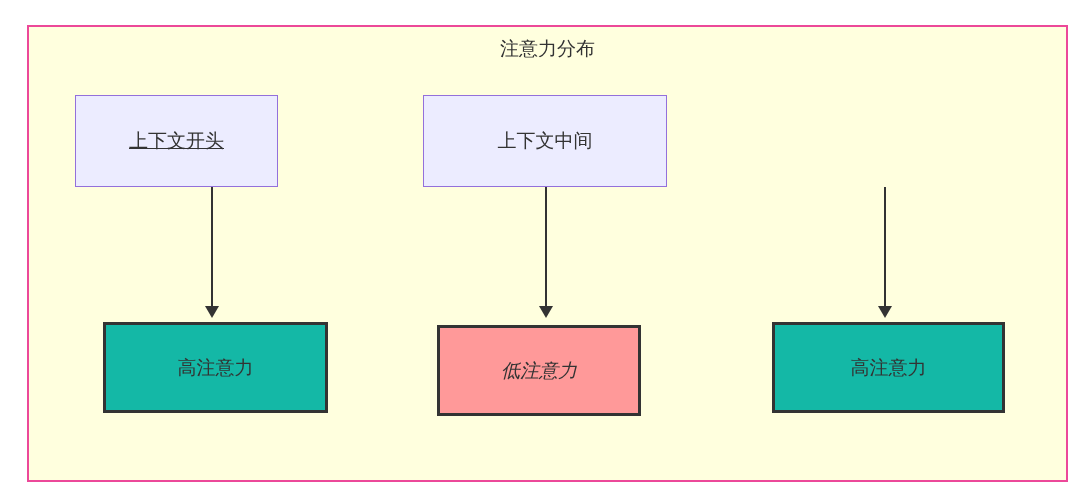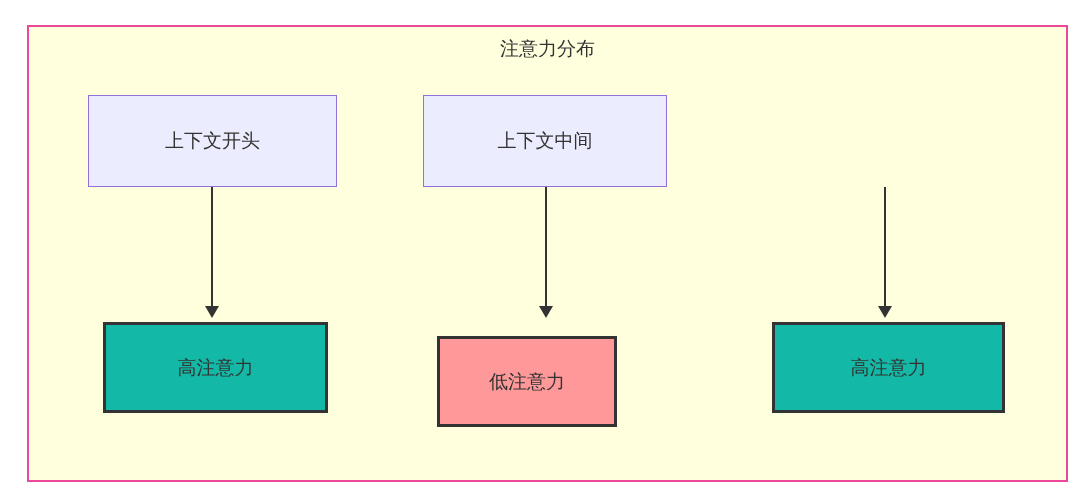--- a/index.html
+++ b/index.html
@@ -68,38 +68,38 @@
   }
 </style>
 </head>
 <body>
 
 <div class="canvas">
   <div class="subgraph">
 
     <div class="subgraph-title">注意力分布</div>
 
-    <div class="node source" style="left:59px; top:68px; width:249px; height:92px;">上下文开头</div>
+    <div class="node source" style="left:46px; top:68px; width:203px; height:92px;text-decoration:underline;">上下文开头</div>
 
     <div class="node source" style="left:394px; top:68px; width:244px; height:92px;text-align:right;">上下文中间</div>
 
 
     <div>
       <div class="arrow-line" style="left:182px;"></div>
       <div class="arrow-head" style="left:176px;"></div>
     </div>
     <div>
       <div class="arrow-line" style="left:516px;"></div>
       <div class="arrow-head" style="left:510px;"></div>
     </div>
     <div>
       <div class="arrow-line" style="left:855px;"></div>
       <div class="arrow-head" style="left:849px;"></div>
     </div>
 
     <div class="node target high" style="left:74px; top:295px; width:225px; height:91px;">高注意力</div>
 
-    <div class="node target low" style="left:408px; top:309px; width:180px; height:91px;">低注意力</div>
+    <div class="node target low" style="left:408px; top:298px; width:204px; height:91px;font-style:italic;">低注意力</div>
 
     <div class="node target high" style="left:743px; top:295px; width:233px; height:91px;">高注意力</div>
 
   </div>
 </div>
 
 </body></html>

